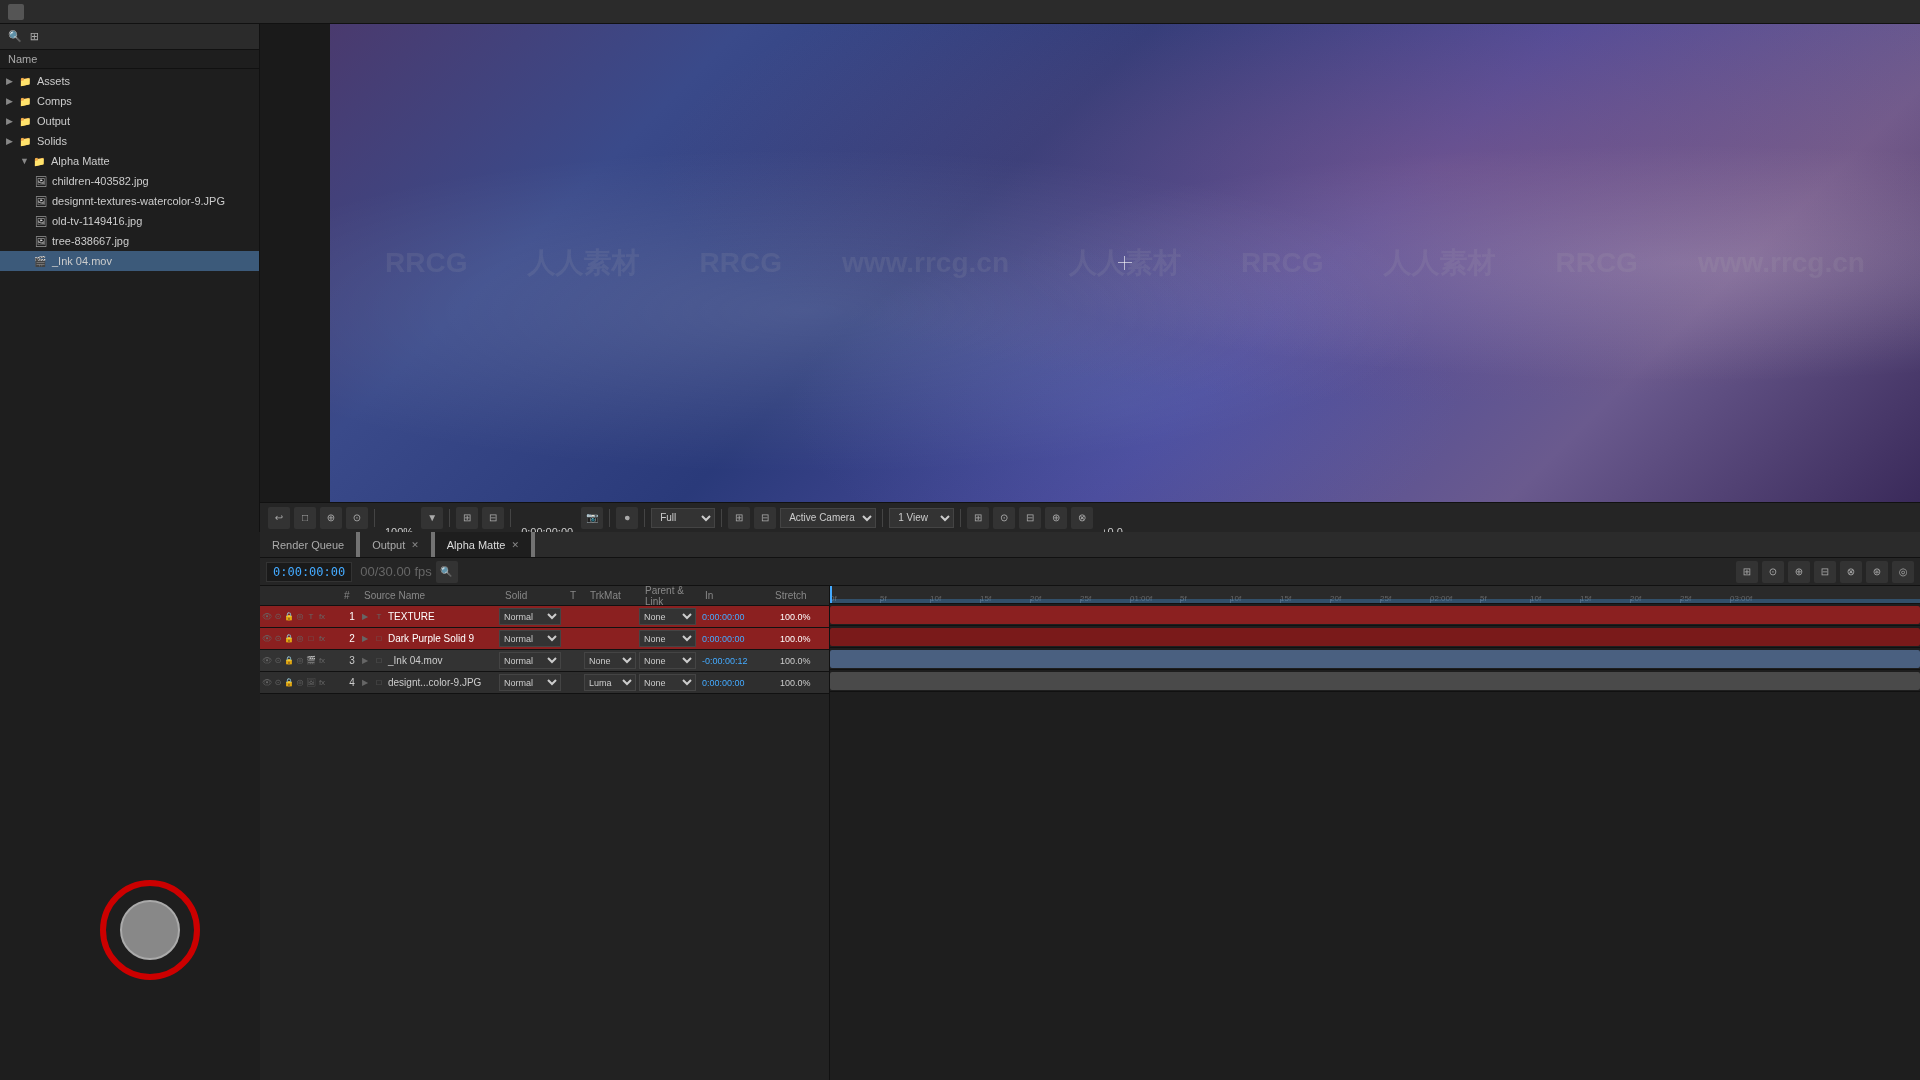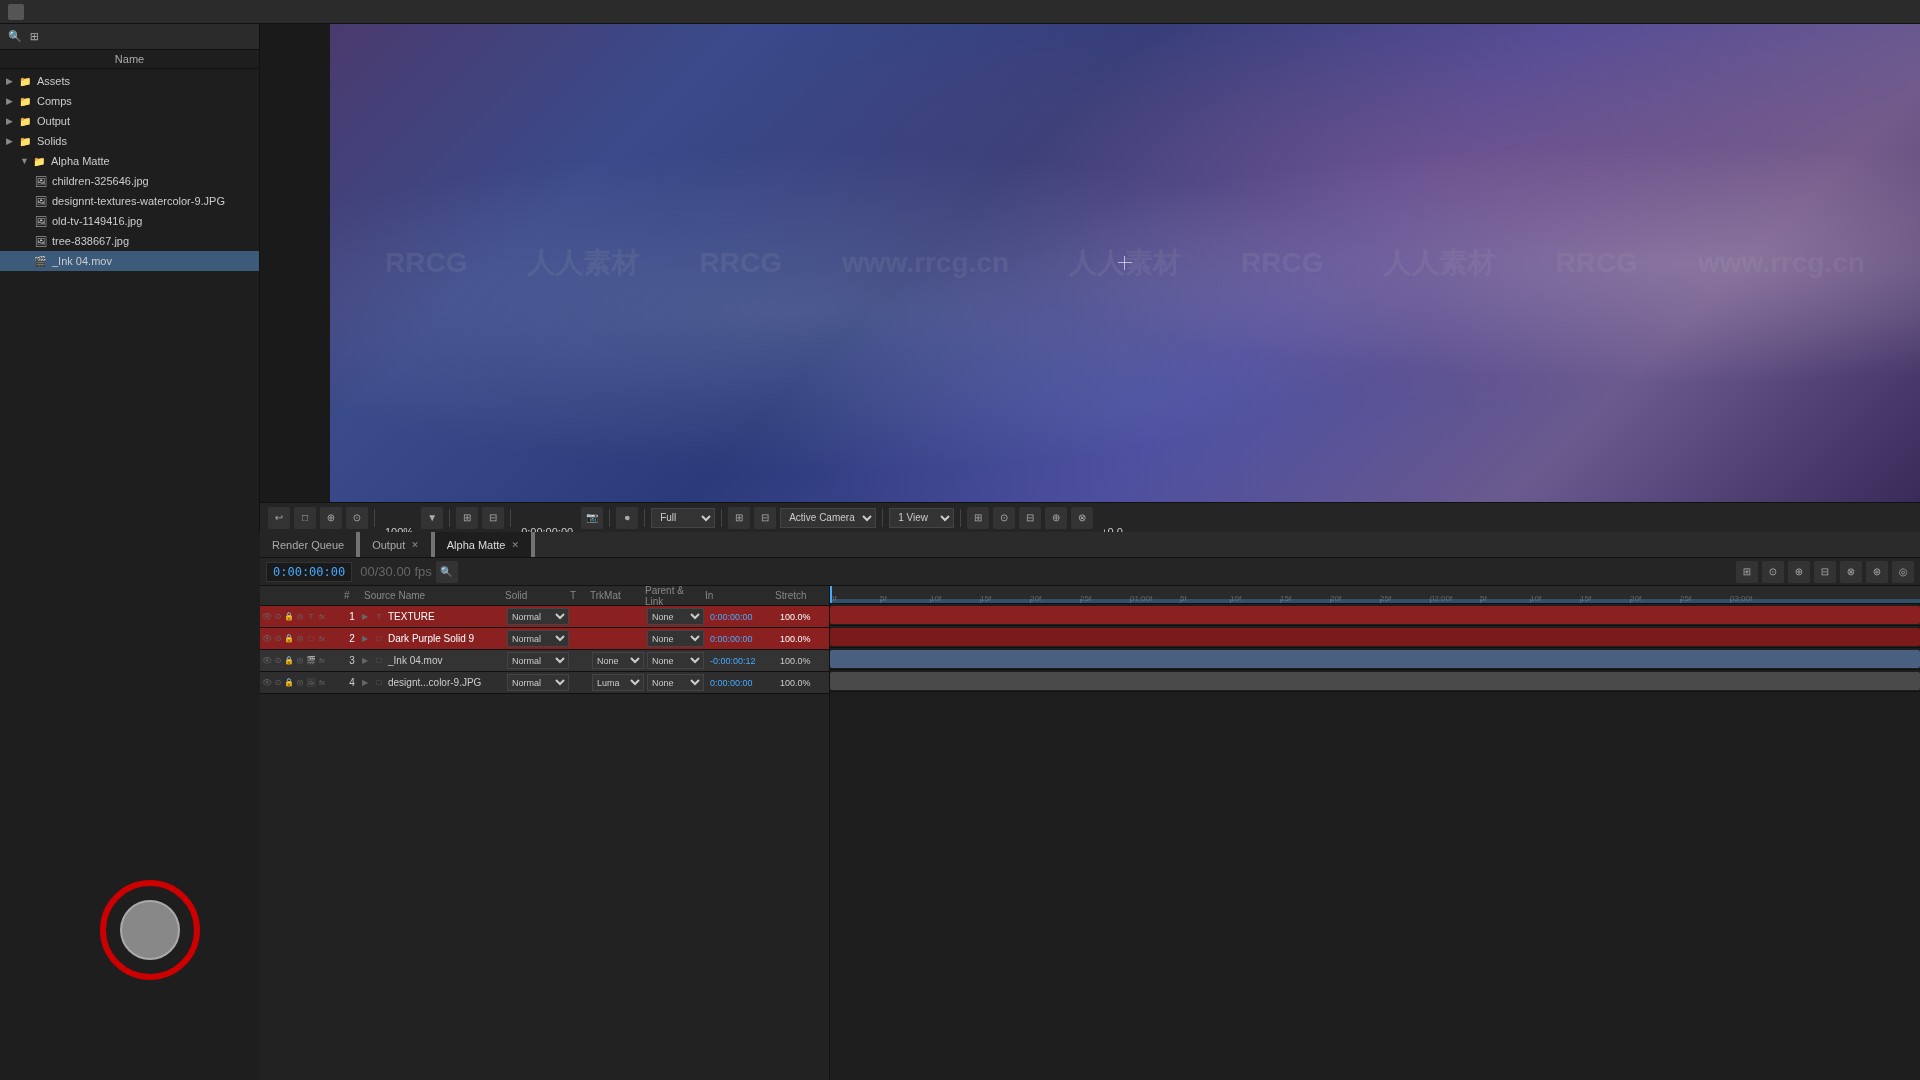--- a/index.html
+++ b/index.html
@@ -53,21 +53,20 @@
       padding: 0 8px;
       border-bottom: 1px solid #111;
       font-size: 11px;
       color: #aaa;
     }
     .name-col-header {
       font-size: 11px;
       color: #aaa;
       padding: 3px 8px;
       border-bottom: 1px solid #111;
-      text-align: center;
     }
 
     
     .file-tree {
       flex: 1;
       overflow-y: auto;
       padding: 2px 0;
     }
     .tree-item {
       display: flex;
@@ -388,20 +387,21 @@
       flex-shrink: 0;
       font-size: 9px;
       color: #4af;
       padding: 0 3px;
     }
     .layer-stretch {
       width: 50px;
       flex-shrink: 0;
       font-size: 9px;
       padding: 0 3px;
+      margin-left: 8px;
     }
 
     
     .track-area {
       flex: 1;
       background: #1e1e1e;
       overflow: hidden;
       position: relative;
     }
 
@@ -558,21 +558,21 @@
     </div>
 
     <div class="tree-item indent1">
       <span class="folder-arrow">▼</span>
       <span class="tree-icon">📁</span>
       <span>Alpha Matte</span>
     </div>
 
     <div class="tree-item indent2">
       <span class="tree-icon">🖼</span>
-      <span>children-325646.jpg</span>
+      <span>children-403582.jpg</span>
     </div>
     <div class="tree-item indent2">
       <span class="tree-icon">🖼</span>
       <span>designnt-textures-watercolor-9.JPG</span>
     </div>
     <div class="tree-item indent2">
       <span class="tree-icon">🖼</span>
       <span>old-tv-1149416.jpg</span>
     </div>
     <div class="tree-item indent2">

